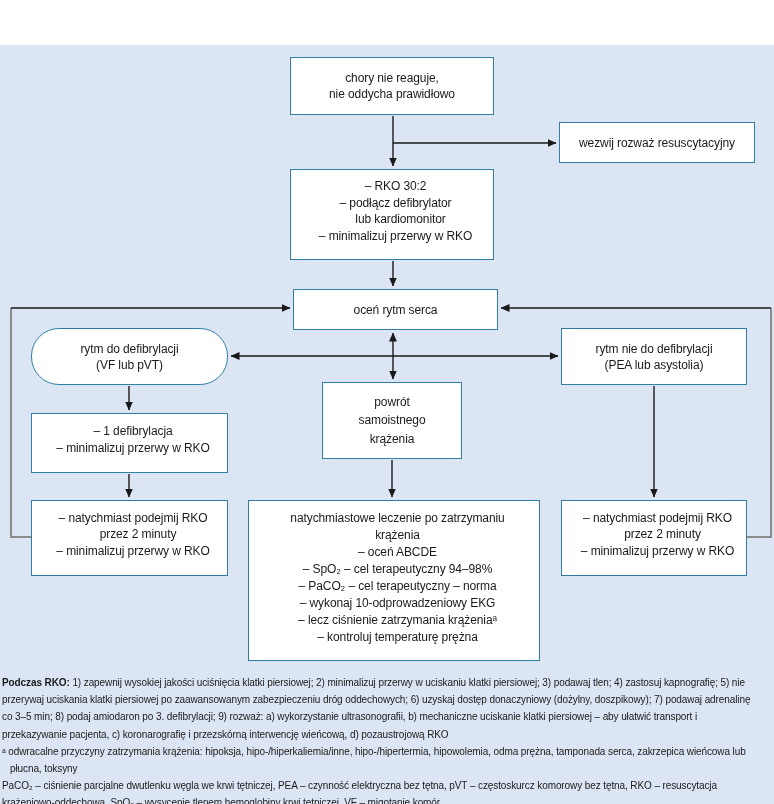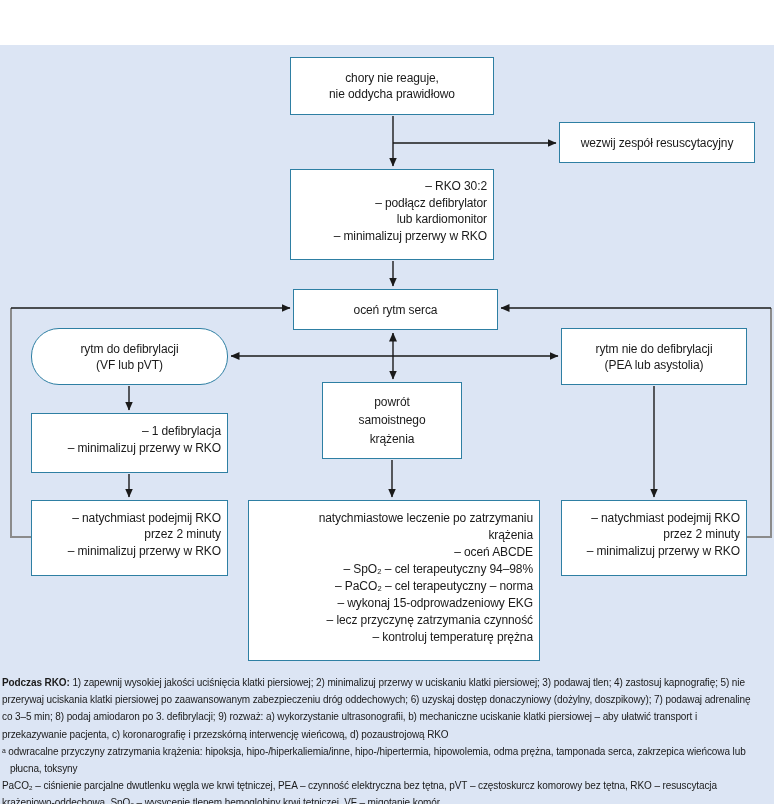--- a/index.html
+++ b/index.html
@@ -21,21 +21,21 @@
     box-sizing: border-box;
     background: var(--box-fill, #ffffff);
     border: 1.5px solid var(--box-border, #2e7fa3);
     font-size: 12px;
     display: flex;
     flex-direction: column;
     justify-content: center;
   }
   .box .line { line-height: 16px; letter-spacing: -0.1px; }
   .box.center { align-items: center; text-align: center; }
-  .box.list { align-items: flex-end; text-align: left; padding: 4px 6px 11px 13px; }
+  .box.list { align-items: center; text-align: left; padding: 4px 6px 11px 13px; }
   .box.list .line { line-height: 16.5px; }
   .box.rosc .line { line-height: 18.5px; }
   .box.biglist { justify-content: flex-start; padding-top: 9px; }
   .box.biglist .line { line-height: 17px; }
   .line.indent { padding-left: 10px; }
   .notes {
     position: absolute;
     left: 2px;
     top: 629px;
     width: 756px;
@@ -75,21 +75,21 @@
     <path class="arrow" d="M11 263 L290 263" marker-end="url(#ah)"></path>
     <path class="arrow" d="M771 263 L501 263" marker-end="url(#ah)"></path>
   </svg>
 
   <div class="box center" style="left:290px; top:12px; width:204px; height:58px;">
       <div class="line">chory nie reaguje,</div>
       <div class="line">nie oddycha prawidłowo</div>
     </div>
 
   <div class="box center" style="left:559px; top:77px; width:196px; height:41px;">
-    <div class="line">wezwij zespół resuscytacyjny</div>
+    <div class="line">wezwij rozważ resuscytacyjny</div>
   </div>
 
   <div class="box list" style="left:290px; top:124px; width:204px; height:91px;">
       <div class="line">– RKO 30:2</div>
       <div class="line">– podłącz defibrylator</div>
       <div class="line indent">lub kardiomonitor</div>
       <div class="line">– minimalizuj przerwy w RKO</div>
     </div>
 
   <div class="box center" style="left:293px; top:244px; width:205px; height:41px;text-align:center;">
@@ -122,22 +122,22 @@
       <div class="line indent">przez 2 minuty</div>
       <div class="line">– minimalizuj przerwy w RKO</div>
     </div>
 
   <div class="box list biglist" style="left:248px; top:455px; width:292px; height:161px;">
       <div class="line">natychmiastowe leczenie po zatrzymaniu</div>
       <div class="line">krążenia</div>
       <div class="line">– oceń ABCDE</div>
       <div class="line">– SpO₂ – cel terapeutyczny 94–98%</div>
       <div class="line">– PaCO₂ – cel terapeutyczny – norma</div>
-      <div class="line">– wykonaj 15-odprowadzeniowy EKG</div>
-      <div class="line">– lecz przyczynę zatrzymania czynność</div>
+      <div class="line">– wykonaj 10-odprowadzeniowy EKG</div>
+      <div class="line">– lecz ciśnienie zatrzymania krążeniaᵃ</div>
       <div class="line">– kontroluj temperaturę prężna</div>
     </div>
 
   <div class="box list" style="left:561px; top:455px; width:186px; height:76px;">
       <div class="line">– natychmiast podejmij RKO</div>
       <div class="line indent">przez 2 minuty</div>
       <div class="line">– minimalizuj przerwy w RKO</div>
     </div>
 
   <div class="notes">

